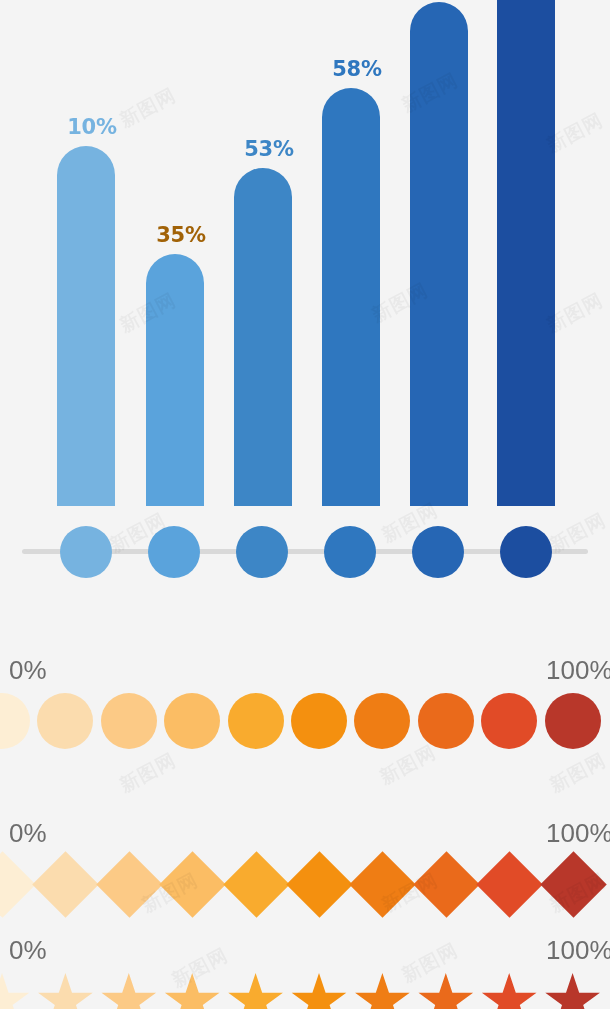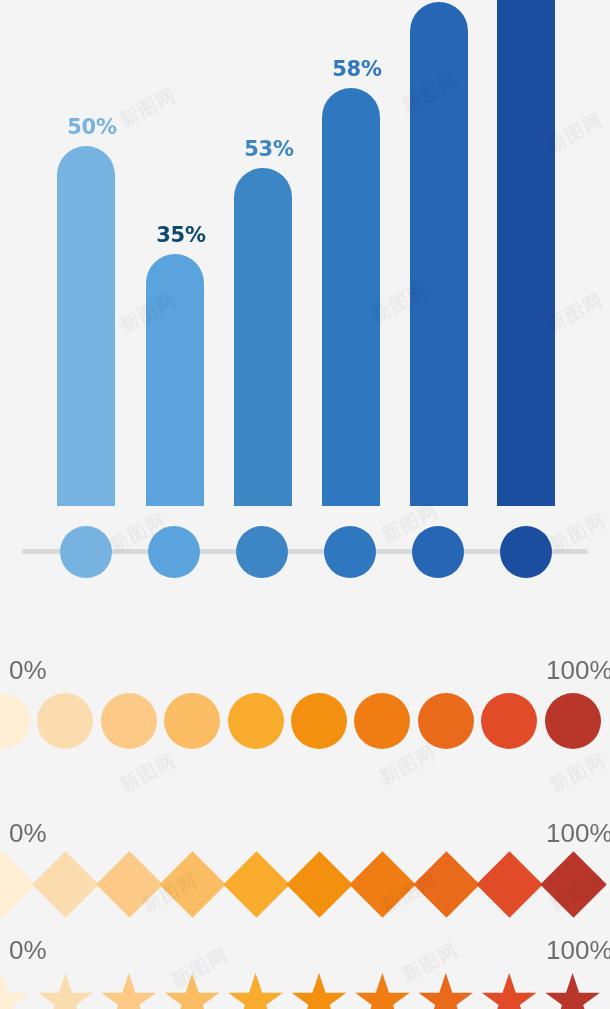--- a/index.html
+++ b/index.html
@@ -144,25 +144,25 @@
       <span class="wm" style="left: 140px; top: 880px;">新图网</span>
       <span class="wm" style="left: 380px; top: 880px;">新图网</span>
       <span class="wm" style="left: 548px; top: 880px;">新图网</span>
       <span class="wm" style="left: 170px; top: 955px;">新图网</span>
       <span class="wm" style="left: 400px; top: 950px;">新图网</span>
     </div>
 
   <div id="bar-chart">
     <div id="bar-group">
         <div class="bar-col" style="left: 57px; height: 360px;">
-          <div class="bar-label" style="color: rgb(118, 179, 224);">50%</div>
+          <div class="bar-label" style="color: rgb(118, 179, 224);">10%</div>
           <div class="bar-fill" style="height: 360px; background: rgb(118, 179, 224);"></div>
         </div>
         <div class="bar-col" style="left: 146px; height: 252px;">
-          <div class="bar-label" style="color: #0c4a6e;">35%</div>
+          <div class="bar-label" style="color: #a16207;">35%</div>
           <div class="bar-fill" style="height: 252px; background: rgb(90, 163, 220);"></div>
         </div>
         <div class="bar-col" style="left: 234px; height: 338px;">
           <div class="bar-label" style="color: rgb(61, 134, 198);">53%</div>
           <div class="bar-fill" style="height: 338px; background: rgb(61, 134, 198);"></div>
         </div>
         <div class="bar-col" style="left: 322px; height: 418px;">
           <div class="bar-label" style="color: rgb(47, 119, 191);">58%</div>
           <div class="bar-fill" style="height: 418px; background: rgb(47, 119, 191);"></div>
         </div>

